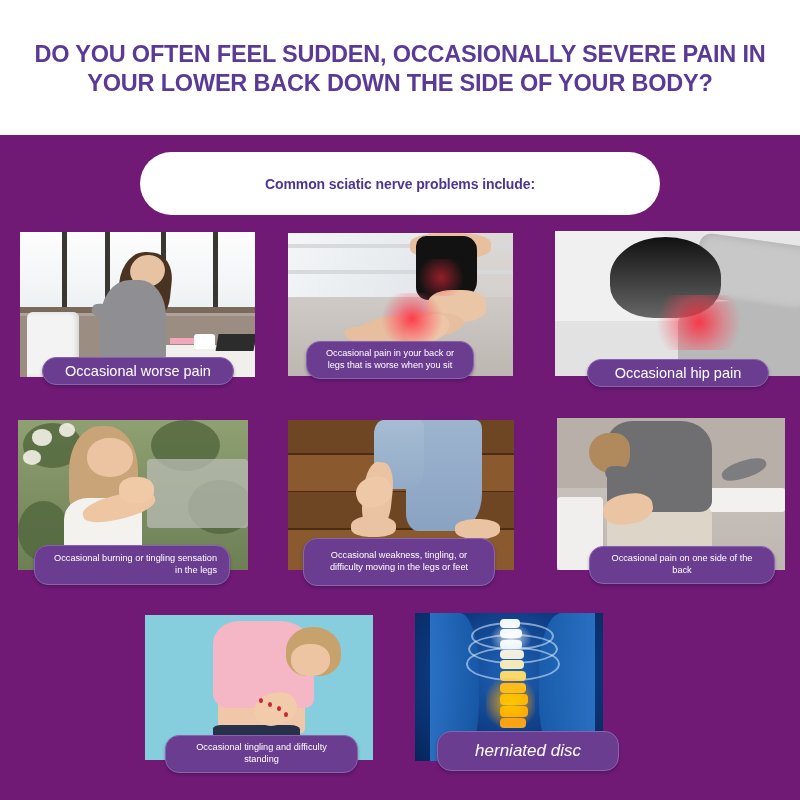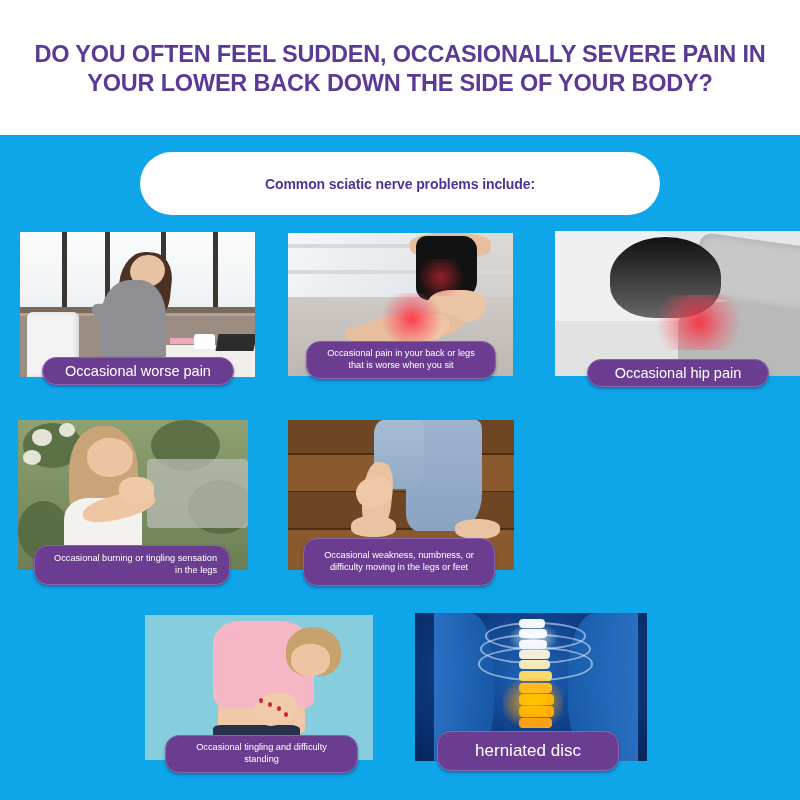--- a/index.html
+++ b/index.html
@@ -1,21 +1,21 @@
 <!DOCTYPE html>
 <html><head>
 <meta charset="utf-8">
 <style>
   html,body{margin:0;padding:0;}
   body{
     width:800px;height:800px;overflow:hidden;
     font-family:"Liberation Sans", sans-serif;
     background:#63378c;
   }
-  .poster{position:relative;width:800px;height:800px;background:#0ea5e9;}
+  .poster{position:relative;width:800px;height:800px;background:#701a75;}
 
   
   .header{
     position:absolute;left:0;top:0;width:800px;height:135px;
     background:#ffffff;
     display:flex;align-items:center;justify-content:center;
   }
   .headline{
     color:#5b3a96;
     font-size:23.5px;
@@ -58,36 +58,36 @@
     box-sizing:border-box;
   }
   .cap.big{font-size:14.5px;}
   .cap.small{font-size:9.2px;}
   .cap.xl{font-size:17px;}
 
   
   #c1{left:20px;top:232px;width:235px;height:145px;}
   #c1 .cap{left:22px;top:125px;width:192px;height:28px;}
   #c2{left:288px;top:233px;width:225px;height:143px;}
-  #c2 .cap{left:18px;top:108px;width:190px;height:38px;}
+  #c2 .cap{left:18px;top:108px;width:168px;height:38px;}
   #c3{left:555px;top:231px;width:260px;height:145px;padding-left:47px;}
   #c3 .cap{left:32px;top:128px;width:182px;height:28px;}
 
   
   #c4{left:18px;top:420px;width:230px;height:150px;}
   #c4 .cap{left:16px;top:125px;width:196px;height:40px;text-align:right;}
   #c5{left:288px;top:420px;width:226px;height:150px;}
   #c5 .cap{left:15px;top:118px;width:192px;height:48px;}
   #c6{left:557px;top:418px;width:228px;height:152px;}
   #c6 .cap{left:32px;top:128px;width:186px;height:38px;}
 
   
   #c7{left:145px;top:615px;width:228px;height:145px;}
   #c7 .cap{left:20px;top:120px;width:193px;height:38px;}
-  #c8{left:415px;top:613px;width:232px;height:148px;}
+  #c8{left:415px;top:613px;width:188px;height:148px;font-style:italic;}
   #c8 .cap{left:22px;top:118px;width:182px;height:40px;}
 
   
   .sc{position:absolute;inset:0;}
 
   
   .s1{background:linear-gradient(#b9ada4,#a8998e);}
   .s1 .win{position:absolute;left:0;top:0;width:100%;height:52%;
     background:linear-gradient(#fdfdfd,#eef1f3);}
   .s1 .mul{position:absolute;top:0;width:5px;height:52%;background:#3a3632;}
@@ -337,23 +337,39 @@
         <div class="edge" style="top:72%"></div>
         <div class="stair" style="top:73%;height:27%"></div>
         <div class="jean"></div>
           <div class="jean2"></div>
         <div class="leg"></div>
           <div class="foot"></div>
           <div class="foot2"></div>
         <div class="hand"></div>
       </div>
     </div>
-    <div class="cap small">Occasional weakness, numbness, or difficulty moving in the legs or feet</div>
-  </div>
-
+    <div class="cap small">Occasional weakness, tingling, or difficulty moving in the legs or feet</div>
+  </div>
+
+  <div class="card" id="c6">
+    <div class="photo">
+      <div class="sc s6">
+        <div class="wall"></div>
+          <div class="counter"></div>
+          <div class="chairb"></div>
+        <div class="pants"></div>
+          <div class="sweater"></div>
+          <div class="hair"></div>
+        <div class="arm"></div>
+          <div class="hand"></div>
+          <div class="arm2"></div>
+      </div>
+    </div>
+    <div class="cap small">Occasional pain on one side of the back</div>
+  </div>
 
   <div class="card" id="c7">
     <div class="photo">
       <div class="sc s7">
         <div class="back"></div>
           <div class="shirt"></div>
         <div class="hair"></div>
           <div class="face"></div>
         <div class="jeans"></div>
           <div class="hand"></div>

